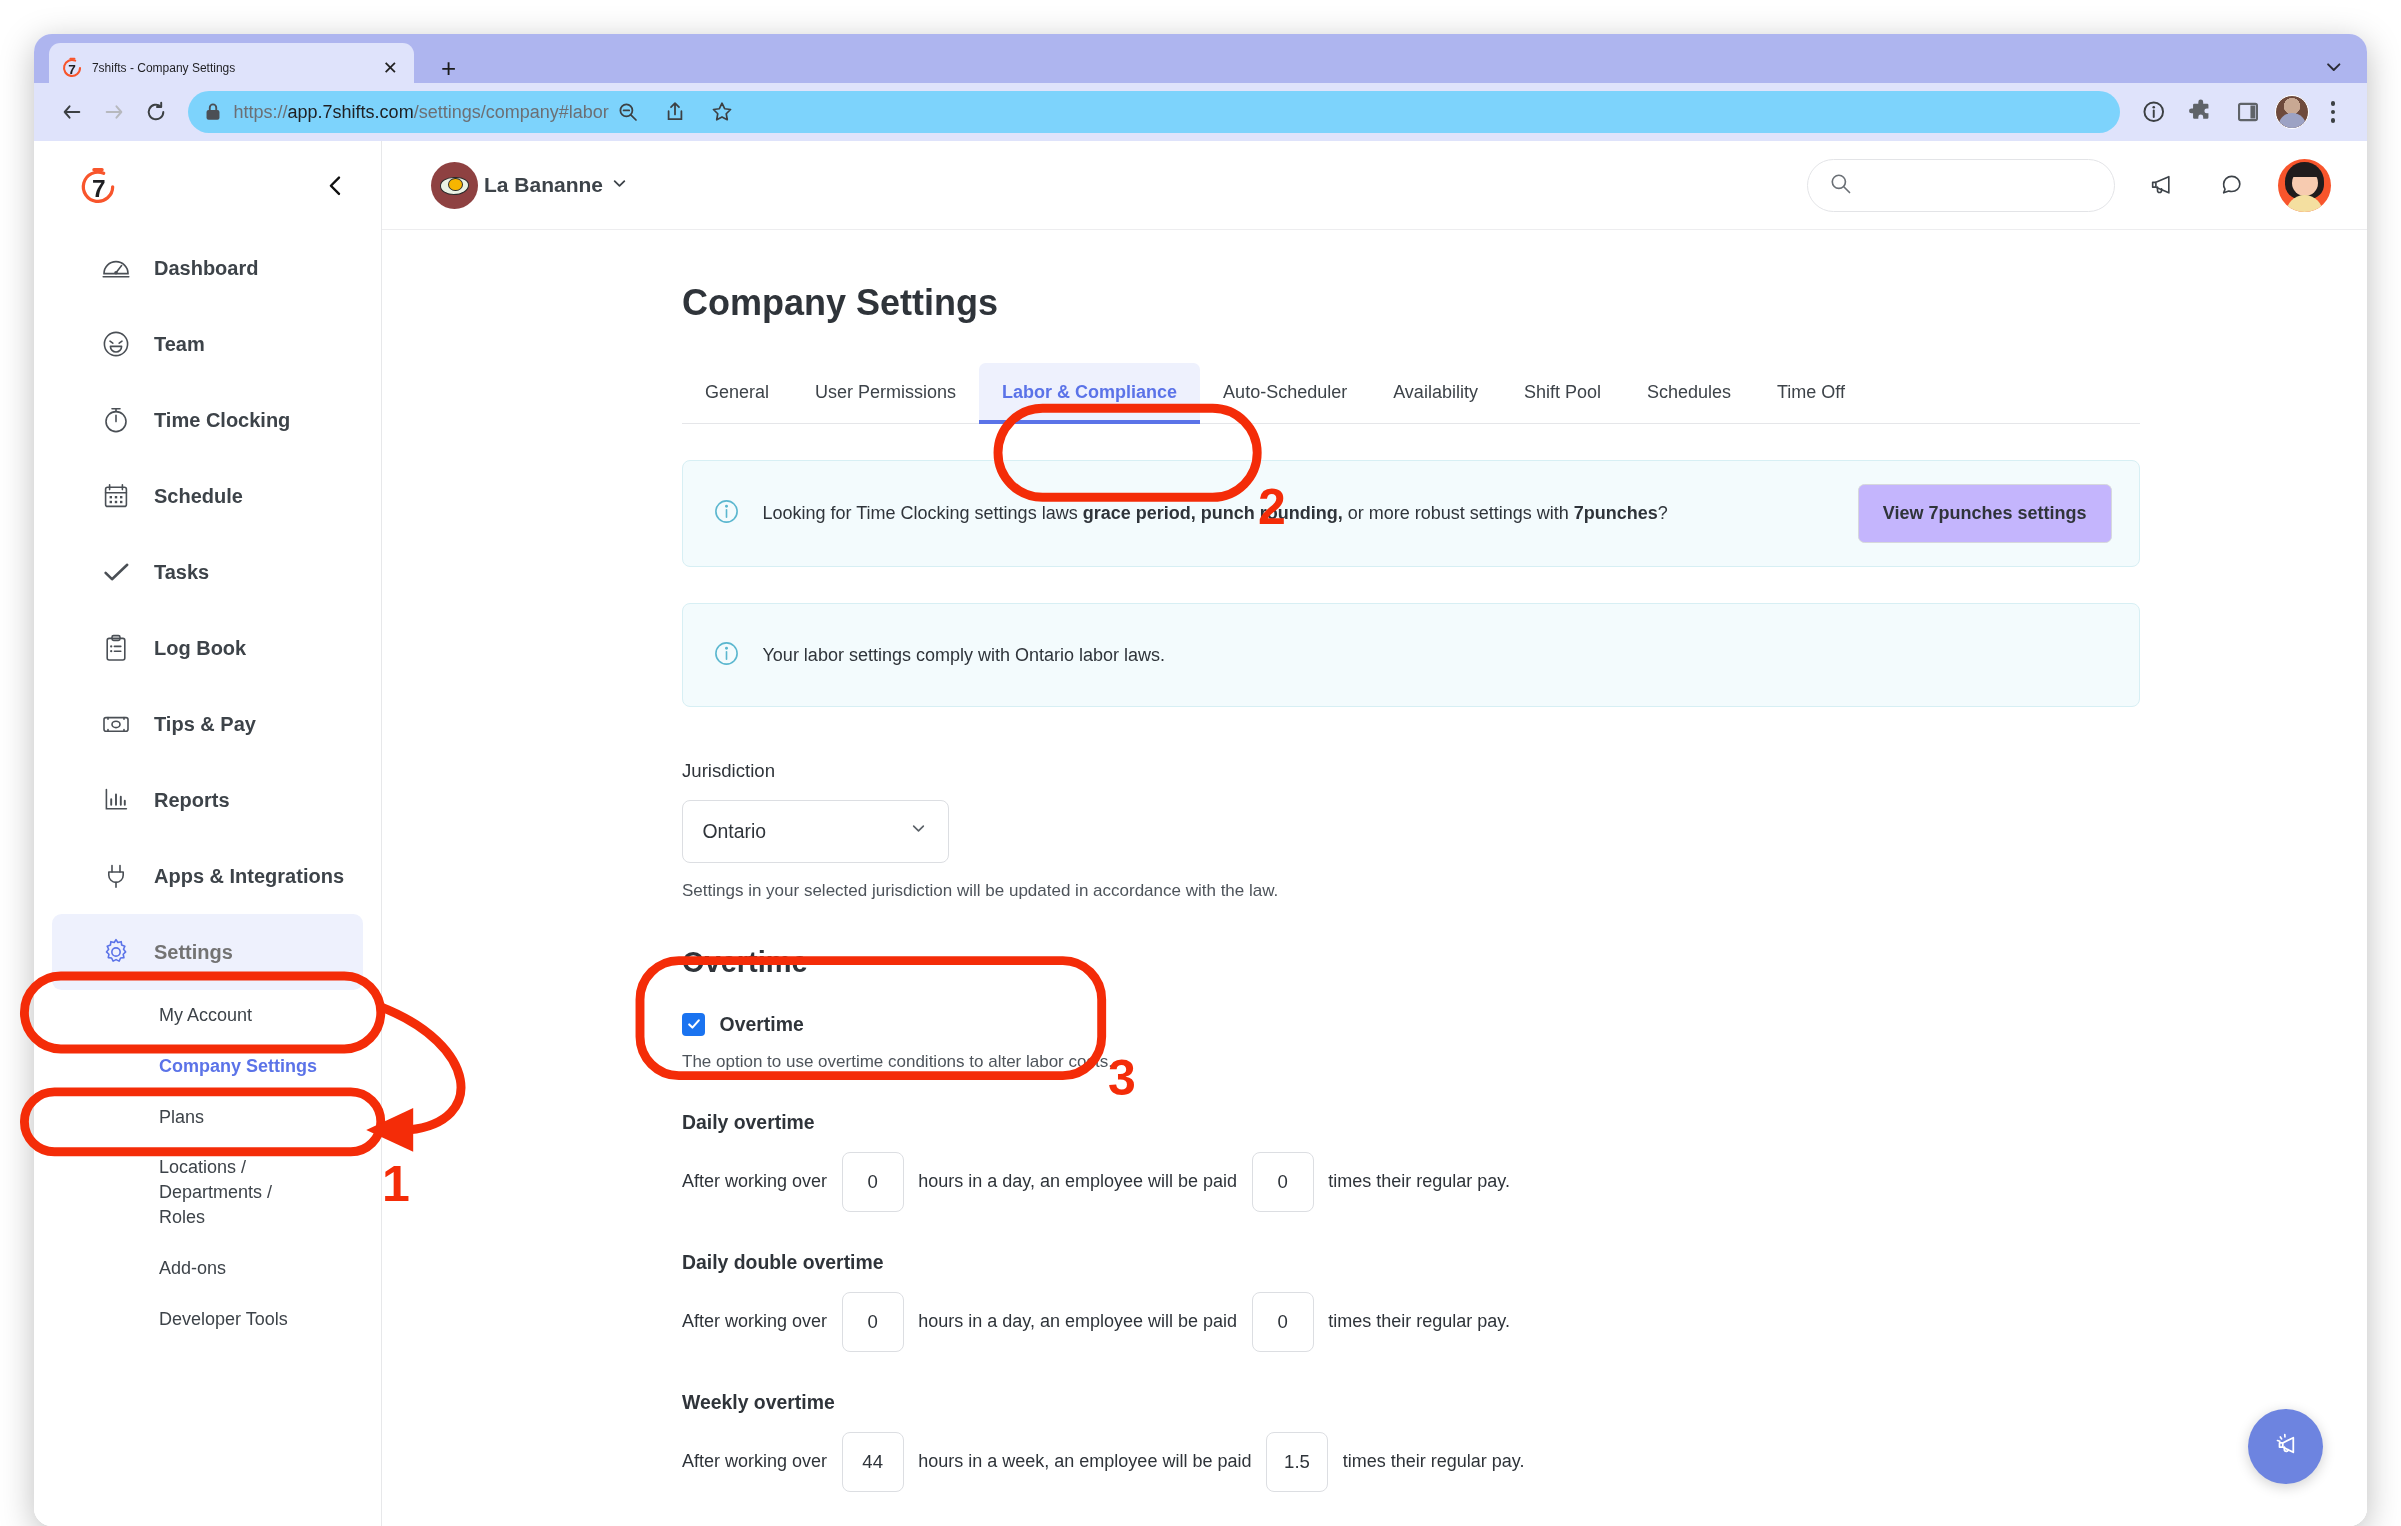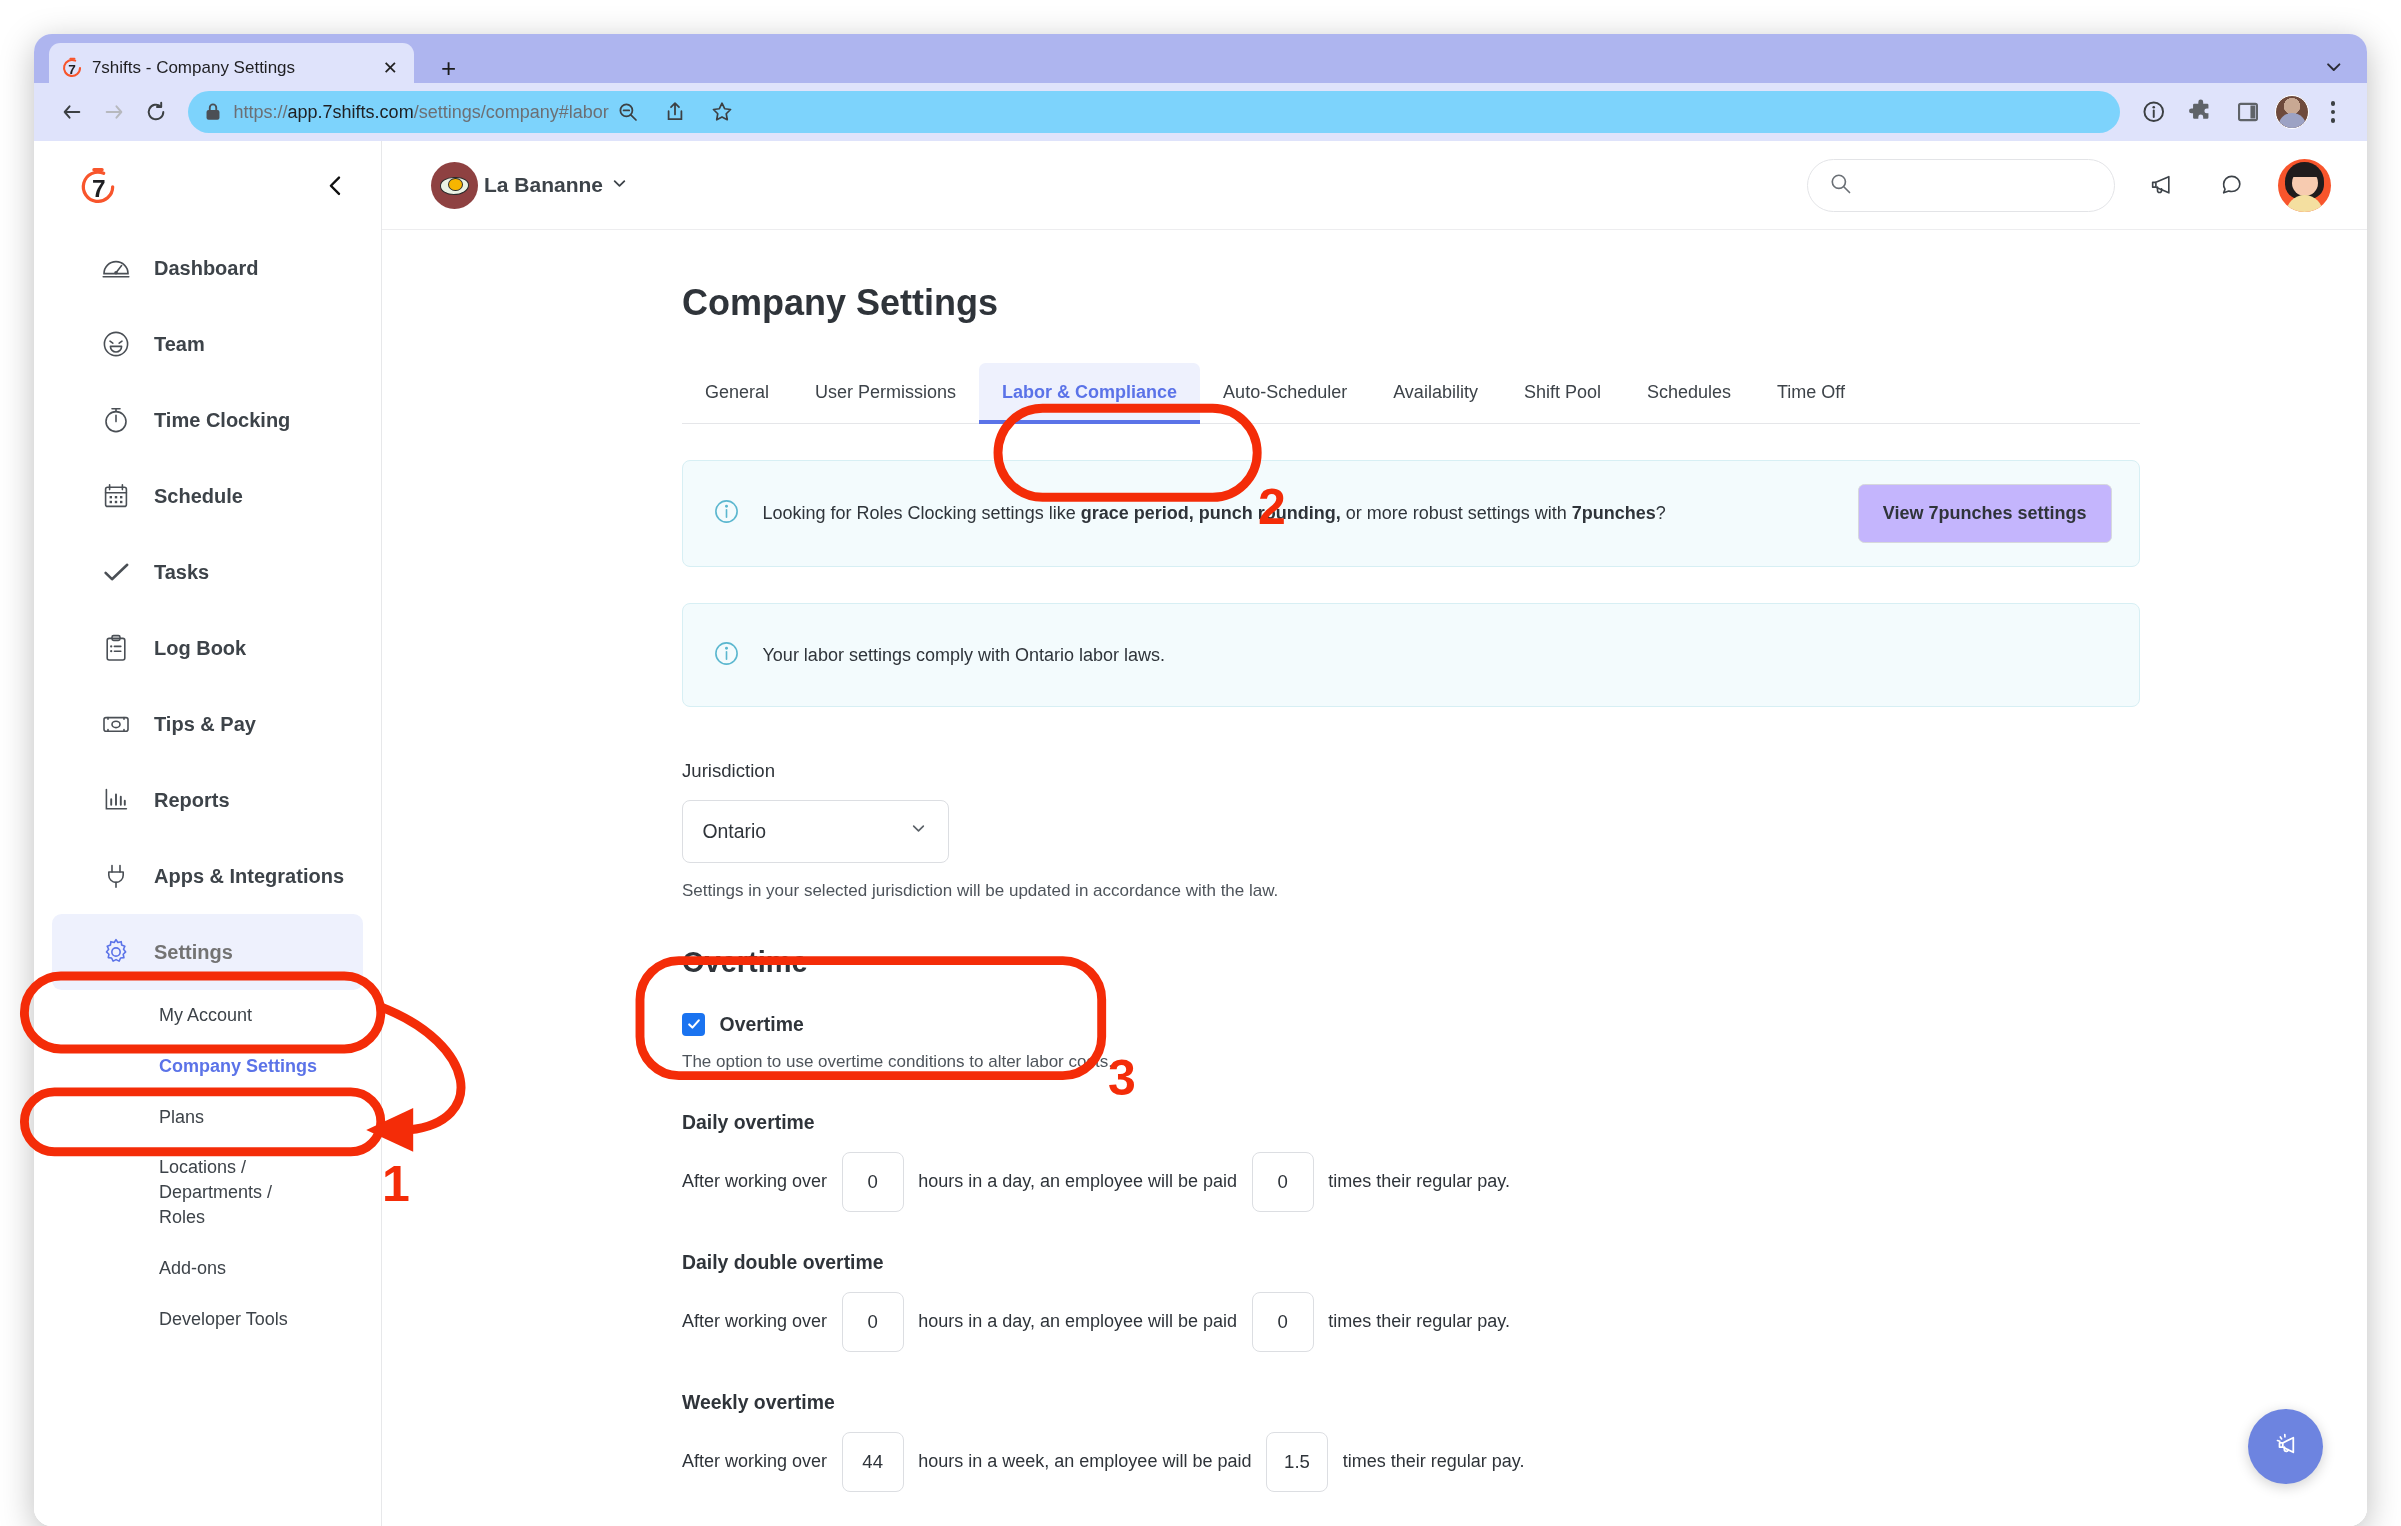--- a/index.html
+++ b/index.html
@@ -32,21 +32,21 @@
     left: 14.6px; top: 9px;
     width: 365px; height: 49px;
     background: #dfe3fb;
     border-radius: 11.3px 11.3px 0 0;
     display: flex; align-items: center;
     padding: 0 11.3px;
   }
   #tab-favicon { width: 24px; height: 24px; flex: 0 0 24px; position: relative; }
   #tab-title {
     flex: 1;
-    font-size: 17px; color: #1f1f22;
+    font-size: 12px; color: #1f1f22;
     white-space: nowrap; overflow: hidden;
     margin-left: 8px;
   }
   #tab-close {
     width: 24px; height: 24px; flex: 0 0 24px;
     display: flex; align-items: center; justify-content: center;
     font-size: 18px; color: #222; line-height: 1;
   }
   #new-tab-button {
     position: absolute; left: 399px; top: 18px;
@@ -693,21 +693,21 @@
           </div>
 
           <div class="info-banner">
             <span class="info-icon">
               <svg width="31" height="31" viewBox="0 0 38 38">
                   <circle cx="19" cy="19" r="13" fill="none" stroke="#5bb7cf" stroke-width="2"></circle>
                   <circle cx="19" cy="12.5" r="1.8" fill="#5bb7cf"></circle>
                   <path d="M19 17v9" stroke="#5bb7cf" stroke-width="2" stroke-linecap="round"></path>
                 </svg>
             </span>
-            <span class="banner-text"><span>Looking for Roles Clocking settings like </span><b>grace period, punch rounding,</b><span> or more robust settings with </span><b>7punches</b><span>?</span></span>
+            <span class="banner-text"><span>Looking for Time Clocking settings laws </span><b>grace period, punch rounding,</b><span> or more robust settings with </span><b>7punches</b><span>?</span></span>
             <button id="view-7punches-btn">View 7punches settings</button>
           </div>
 
           <div class="info-banner" id="banner-compliance">
             <span class="info-icon">
               <svg width="31" height="31" viewBox="0 0 38 38">
                   <circle cx="19" cy="19" r="13" fill="none" stroke="#5bb7cf" stroke-width="2"></circle>
                   <circle cx="19" cy="12.5" r="1.8" fill="#5bb7cf"></circle>
                   <path d="M19 17v9" stroke="#5bb7cf" stroke-width="2" stroke-linecap="round"></path>
                 </svg>

